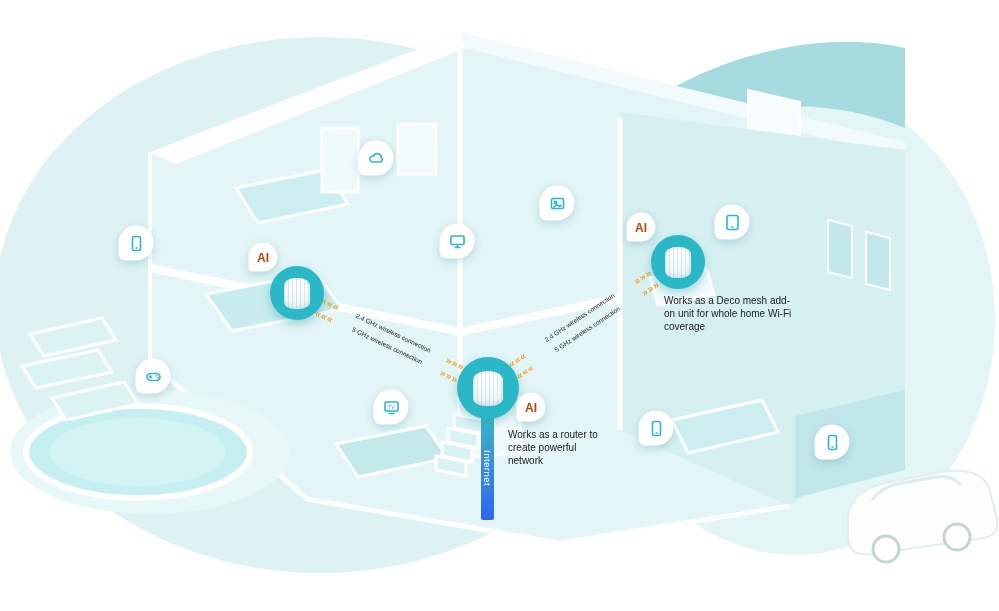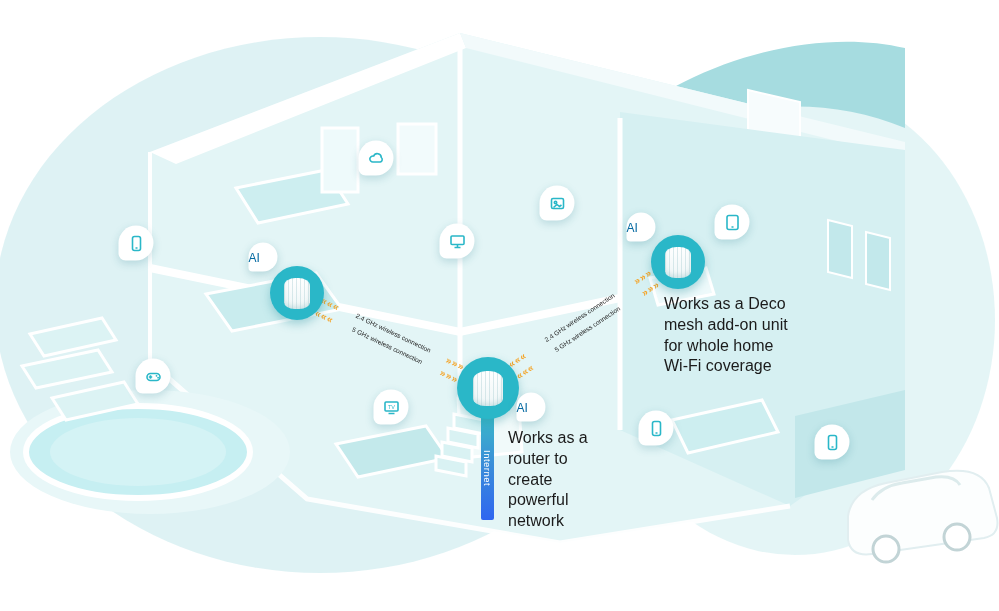--- a/index.html
+++ b/index.html
@@ -38,37 +38,37 @@
     background-image:repeating-linear-gradient(90deg, rgba(175,208,213,.45) 0 1px, transparent 1px 4px),
                      linear-gradient(#ffffff,#eef6f7);
     box-shadow:inset 0 -3px 4px rgba(160,200,205,.4);
   }
   .deco-lg .deco-device{width:30px;height:35px;}
 
   
   .ai{
     position:absolute;z-index:5;width:29px;height:29px;background:#ffffff;
     border-radius:50% 50% 50% 4px;
-    display:flex;align-items:center;justify-content:flex-start;
+    display:flex;align-items:center;justify-content:center;
     box-shadow:0 3px 8px rgba(32,120,135,.25);
-    font-size:12px;font-weight:400;color:#0369a1;
+    font-size:12px;font-weight:700;color:#c2410c;
   }
 
   
   .pin{
     position:absolute;z-index:4;width:35px;height:35px;background:#ffffff;
     border-radius:50% 50% 50% 7px;
     display:flex;align-items:center;justify-content:center;
     box-shadow:0 3px 9px rgba(32,120,135,.22);
   }
   .pin svg{display:block;}
 
   
   .caption{
-    position:absolute;z-index:5;font-size:16px;line-height:1.3;color:#1b1b1b;
+    position:absolute;z-index:5;font-size:10px;line-height:1.3;color:#1b1b1b;
   }
 
   .centered{transform:translate(-50%,-50%);}
 </style>
 </head>
 <body>
 
 <div class="stage">
 
   <svg class="house" width="999" height="611" viewBox="0 0 999 611" aria-hidden="true">

